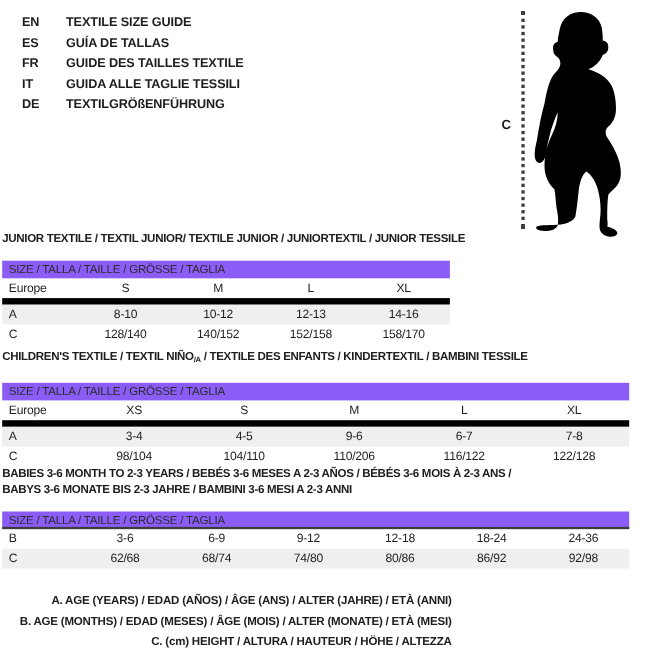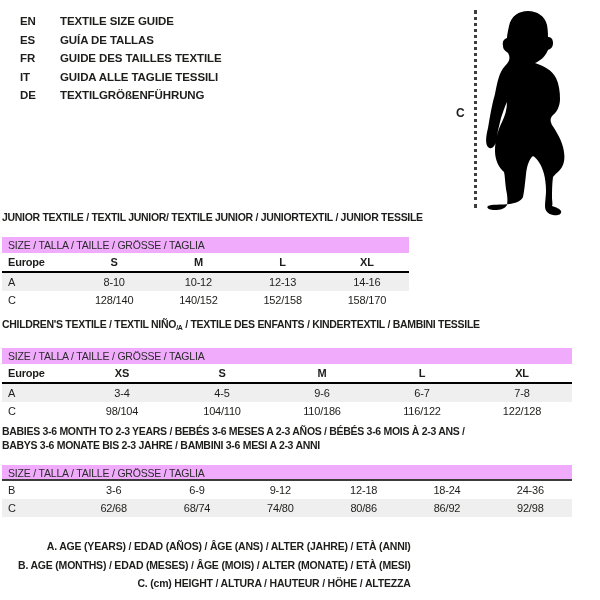--- a/index.html
+++ b/index.html
@@ -15,24 +15,24 @@
   .height-line{position:absolute;left:474px;top:10px;height:198px;width:0;border-left:3px dotted #3d3d3d;}
   .height-label{position:absolute;left:456px;top:106px;font-size:12px;font-weight:600;}
   .baby-svg{position:absolute;left:483px;top:8px;}
   
   .size-table{position:absolute;left:2px;}
   #t1{top:210px;width:407px;}
   #t2{top:317px;width:570px;}
   #t3{top:424px;width:570px;}
   .t-title{font-weight:700;font-size:10.5px;letter-spacing:-0.3px;line-height:14px;margin-bottom:13px;white-space:nowrap;}
   .t-title .subscript{font-size:7px;vertical-align:-2px;}
-  .t-sizebar{height:16px;line-height:16px;background:#f0abfc;color:#2b2b2b;font-size:10.5px;letter-spacing:-0.2px;padding-left:6px;box-sizing:border-box;}
+  .t-sizebar{height:16px;line-height:16px;background:#8b5cf6;color:#2b2b2b;font-size:10.5px;letter-spacing:-0.2px;padding-left:6px;box-sizing:border-box;}
   .t-sizebar.rule-under{border-bottom:2px solid #3c3c3b;}
   .trow{display:flex;height:18px;line-height:18px;font-size:11px;letter-spacing:-0.2px;}
-  .trow.thead-row{border-bottom:2px solid #000000;font-weight:bold;}
+  .trow.thead-row{border-bottom:6px solid #000000;}
   .trow.shaded{background:#efefef;}
   .tlabel{width:70px;padding-left:6px;box-sizing:border-box;}
   .tcell{flex:1;text-align:center;}
   
   .legend{position:absolute;left:18px;top:537px;font-weight:700;font-size:10.5px;letter-spacing:-0.2px;line-height:18.5px;text-align:right;}
 </style>
 </head>
 <body>
 
 <div class="sheet">
@@ -159,21 +159,21 @@
           <span class="tcell">3-4</span>
           <span class="tcell">4-5</span>
           <span class="tcell">9-6</span>
           <span class="tcell">6-7</span>
           <span class="tcell">7-8</span>
         </div>
         <div class="trow">
           <span class="tlabel">C</span>
           <span class="tcell">98/104</span>
           <span class="tcell">104/110</span>
-          <span class="tcell">110/186</span>
+          <span class="tcell">110/206</span>
           <span class="tcell">116/122</span>
           <span class="tcell">122/128</span>
         </div>
       </div>
   </div>
 
   <div class="size-table" id="t3">
     <div class="t-title">
         <div><span>BABIES 3-6 MONTH TO 2-3 YEARS / BEBÉS 3-6 MESES A 2-3 AÑOS / BÉBÉS 3-6 MOIS À 2-3 ANS /</span></div>
         <div><span>BABYS 3-6 MONATE BIS 2-3 JAHRE / BAMBINI 3-6 MESI A 2-3 ANNI</span></div>

